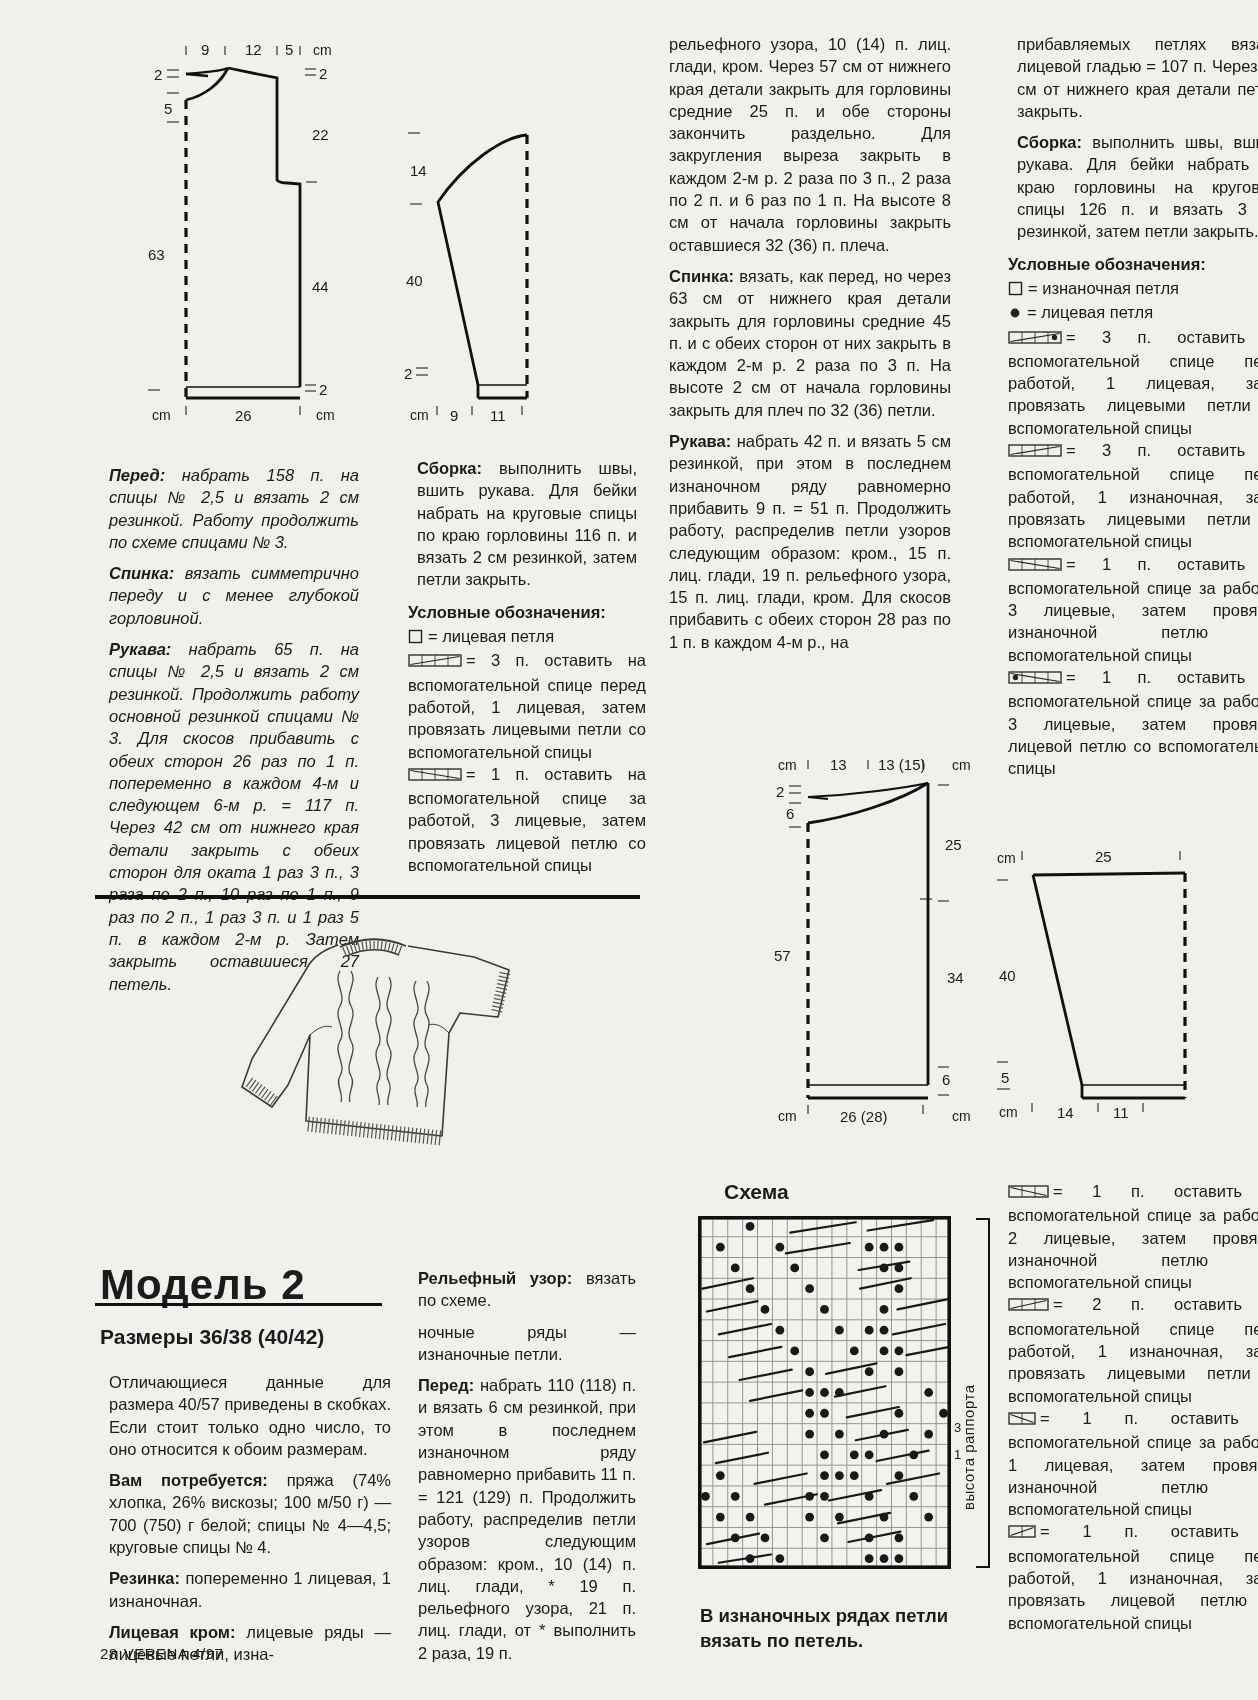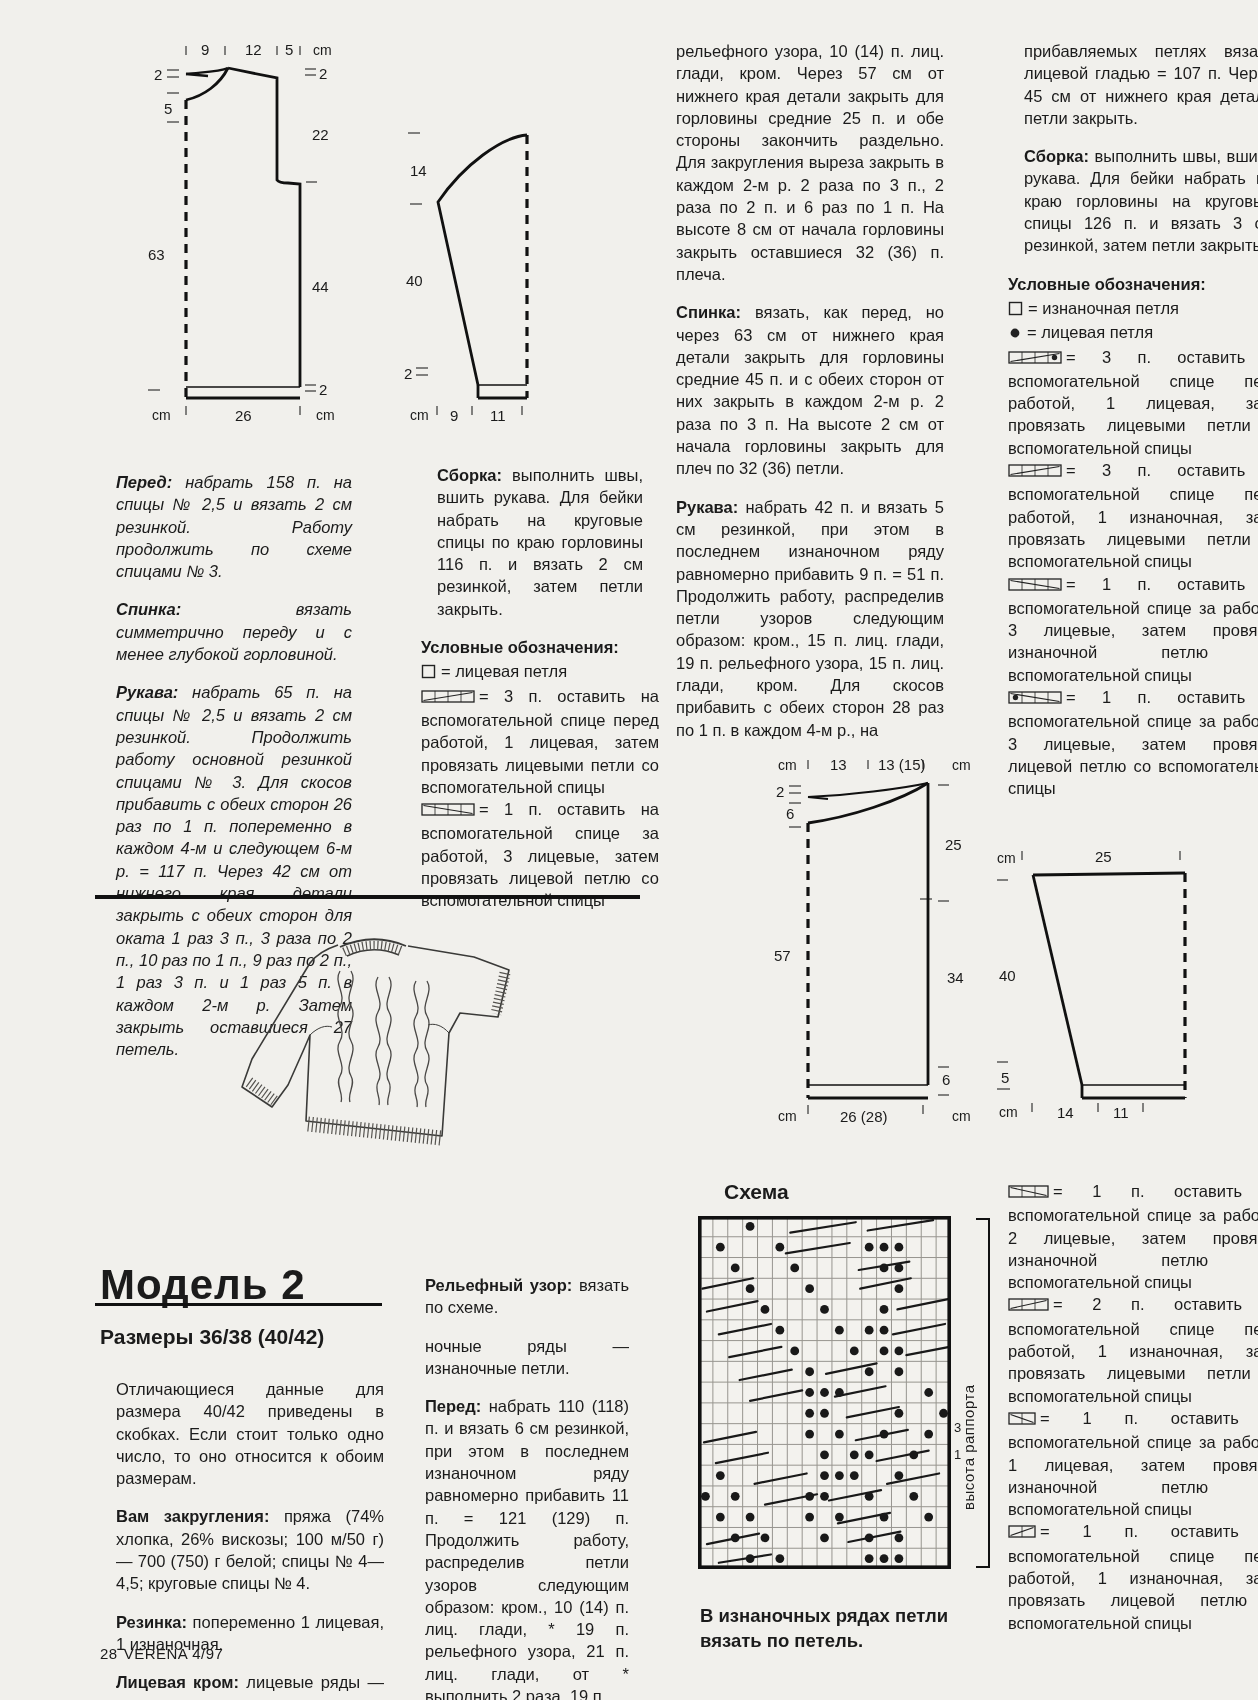--- a/index.html
+++ b/index.html
@@ -2,21 +2,21 @@
 <html><head>
 <meta charset="utf-8">
 <style>
   html,body{margin:0;padding:0;background:#c8c6c2;}
   #page{
     position:relative;width:1258px;height:1700px;margin:0 auto;
     background:#f1f0ec;overflow:hidden;color:#1b1b1b;
     font-family:"Liberation Sans", sans-serif;
   }
   .col{position:absolute;text-align:justify;font-size:16.5px;line-height:22.3px;}
-  .col p{margin:16px;}
+  .col p{margin:9px;}
   .col b{font-weight:bold;}
   .leg{margin:0;}
   .leg .sym{display:inline-block;vertical-align:-2px;margin-right:4px;}
   .heading{font-weight:bold;margin:10px 0 2px 0 !important;}
   .title{position:absolute;font-weight:bold;font-size:42px;letter-spacing:1px;}
   .subtitle{position:absolute;font-weight:bold;font-size:21px;}
   .rule{position:absolute;background:#111;}
   .diag text{fill:#1b1b1b;font-family:"Liberation Sans",sans-serif;font-size:15px;}
   .diag .sm{font-size:14px;}
   .diag path,.diag line,.diag polyline{fill:none;stroke:#111;}
@@ -102,21 +102,21 @@
     <text x="70" y="391">9</text>
     <text x="110" y="391">11</text>
   </svg>
 
   <div class="col" style="left:100px;top:455px;width:268px;font-style:italic;">
       <p><b>Перед: </b>набрать 158 п. на спицы № 2,5 и вязать 2 см резинкой. Работу продолжить по схеме спицами № 3.</p>
       <p><b>Спинка: </b>вязать симметрично переду и с менее глубокой горловиной.</p>
       <p><b>Рукава: </b>набрать 65 п. на спицы № 2,5 и вязать 2 см резинкой. Продолжить работу основной резинкой спицами № 3. Для скосов прибавить с обеих сторон 26 раз по 1 п. попеременно в каждом 4-м и следующем 6-м р. = 117 п. Через 42 см от нижнего края детали закрыть с обеих сторон для оката 1 раз 3 п., 3 раза по 2 п., 10 раз по 1 п., 9 раз по 2 п., 1 раз 3 п. и 1 раз 5 п. в каждом 2-м р. Затем закрыть оставшиеся 27 петель.</p>
     </div>
 
-  <div class="col" style="left:421px;top:448px;width:238px;">
+  <div class="col" style="left:408px;top:448px;width:238px;">
     <div>
         <p><b>Сборка: </b>выполнить швы, вшить рукава. Для бейки набрать на круговые спицы по краю горловины 116 п. и вязать 2 см резинкой, затем петли закрыть.</p>
       </div>
     <p class="heading">Условные обозначения:</p>
     <div>
         <div class="leg"><span class="sym"><svg width="16" height="15" viewBox="0 0 16 15">
               <rect x="1.5" y="1.5" width="12" height="12" fill="none" stroke="#222" stroke-width="1.4"></rect>
             </svg></span>= лицевая петля</div>
         <div class="leg"><span class="sym"><svg width="54" height="15" viewBox="0 0 54 15">
               <rect x="1" y="2" width="52" height="11" fill="none" stroke="#222" stroke-width="1.3"></rect>
@@ -276,22 +276,22 @@
       <path d="M167,62 c7,12 -7,23 0,35 c7,12 -7,23 0,35 c7,12 -7,23 0,35 c4,8 -3,15 -1,23"></path>
       <path d="M194,66 c-7,12 7,23 0,35 c-7,12 7,23 0,35 c-7,12 7,23 0,34 c-4,8 3,14 1,22"></path>
       <path d="M205,66 c7,12 -7,23 0,35 c7,12 -7,23 0,35 c7,12 -7,23 0,34 c4,8 -3,14 -1,22"></path>
     </g>
   </svg>
 
   <div class="title" style="left:100px;top:1252px;margin-top:9px;">Модель 2</div>
   <div class="rule" style="left:95px;top:1303px;width:287px;height:3px;"></div>
   <div class="subtitle" style="left:100px;top:1325px;">Размеры 36/38 (40/42)</div>
   <div class="col" style="left:100px;top:1362px;width:300px;">
-      <p>Отличающиеся данные для размера 40/42 приведены в скобках. Если стоит только одно число, то оно относится к обоим размерам.</p>
-      <p><b>Вам закругления: </b>пряжа (74% хлопка, 26% вискозы; 100 м/50 г) — 700 (750) г белой; спицы № 4—4,5; круговые спицы № 4.</p>
+      <p>Отличающиеся данные для размера 40/57 приведены в скобках. Если стоит только одно число, то оно относится к обоим размерам.</p>
+      <p><b>Вам потребуется: </b>пряжа (74% хлопка, 26% вискозы; 100 м/50 г) — 700 (750) г белой; спицы № 4—4,5; круговые спицы № 4.</p>
       <p><b>Резинка: </b>попеременно 1 лицевая, 1 изнаночная.</p>
       <p><b>Лицевая кром: </b>лицевые ряды — лицевые петли, изна-</p>
     </div>
 
   <div class="col" style="left:409px;top:1258px;width:236px;">
       <p><b>Рельефный узор: </b>вязать по схеме.</p>
       <p>ночные ряды — изнаночные петли.</p>
       <p><b>Перед: </b>набрать 110 (118) п. и вязать 6 см резинкой, при этом в последнем изнаночном ряду равномерно прибавить 11 п. = 121 (129) п. Продолжить работу, распределив петли узоров следующим образом: кром., 10 (14) п. лиц. глади, * 19 п. рельефного узора, 21 п. лиц. глади, от * выполнить 2 раза, 19 п.</p>
     </div>
 

